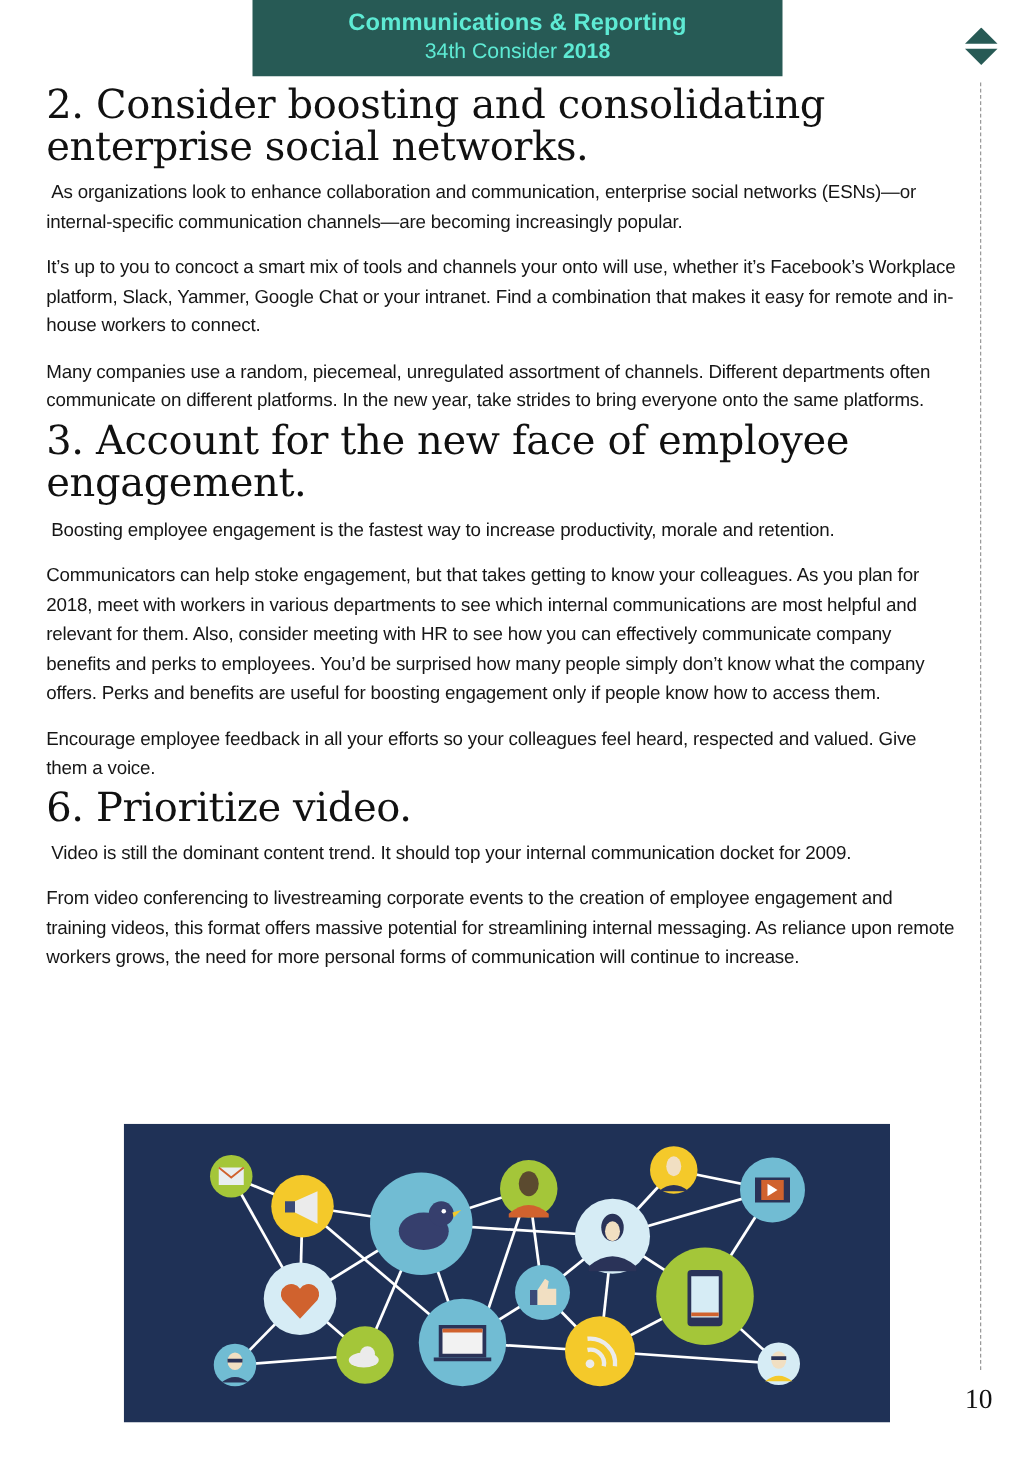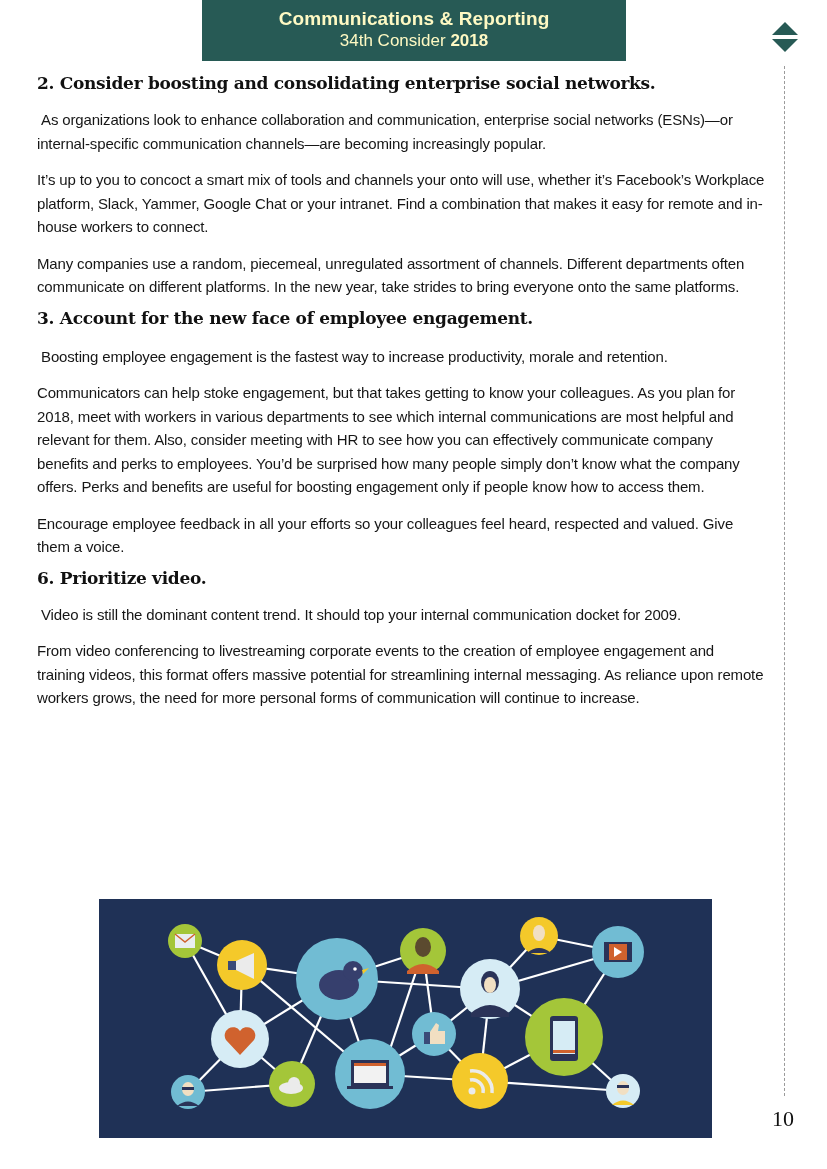--- a/index.html
+++ b/index.html
@@ -1,30 +1,30 @@
 <!DOCTYPE html>
 <html><head>
 <meta charset="utf-8">
 <style>
   html, body { margin: 0; padding: 0; background: #ffffff; }
   body { width: 827px; height: 1169px; position: relative; overflow: hidden; color: #111; }
   .header-box {
     position: absolute; left: 202px; top: 0; width: 424px; height: 61px;
-    background: #275a55; color: #fef9c3; text-align: center;
+    background: #275a55; color: #5eead4; text-align: center;
     font-family: "Liberation Sans", sans-serif;
   }
   .header-title { font-size: 19px; font-weight: bold; padding-top: 8px; line-height: 22px; letter-spacing: 0.1px; }
   .header-sub { font-size: 17px; line-height: 22px; }
   .header-sub b { font-weight: bold; }
   .nav-arrows { position: absolute; left: 771px; top: 22px; width: 28px; height: 32px; }
   .dashed-rule { position: absolute; left: 784px; top: 66px; height: 1030px; border-left: 1.5px dashed #9a9a9a; }
   .page-num { position: absolute; left: 772px; top: 1106px; font-family: Liberation Serif, serif; font-size: 22px; color: #111; }
   .content { position: absolute; left: 37px; top: 64px; width: 728px; }
   h2 {
-    font-family: "DejaVu Serif", serif; font-weight: bold; font-size: 17px;
+    font-family: "DejaVu Serif", serif; font-weight: normal; font-size: 32px;
     margin: 0; line-height: 34px; color: #111; letter-spacing: -0.3px;
   }
   p {
     font-family: "Liberation Sans Narrow", "Liberation Sans", sans-serif; font-size: 15px;
     line-height: 23.5px; margin: 0 0 13px 0; color: #161616; letter-spacing: -0.15px;
   }
   .illus { position: absolute; left: 99px; top: 899px; width: 613px; height: 239px; }
 </style>
 </head>
 <body>

